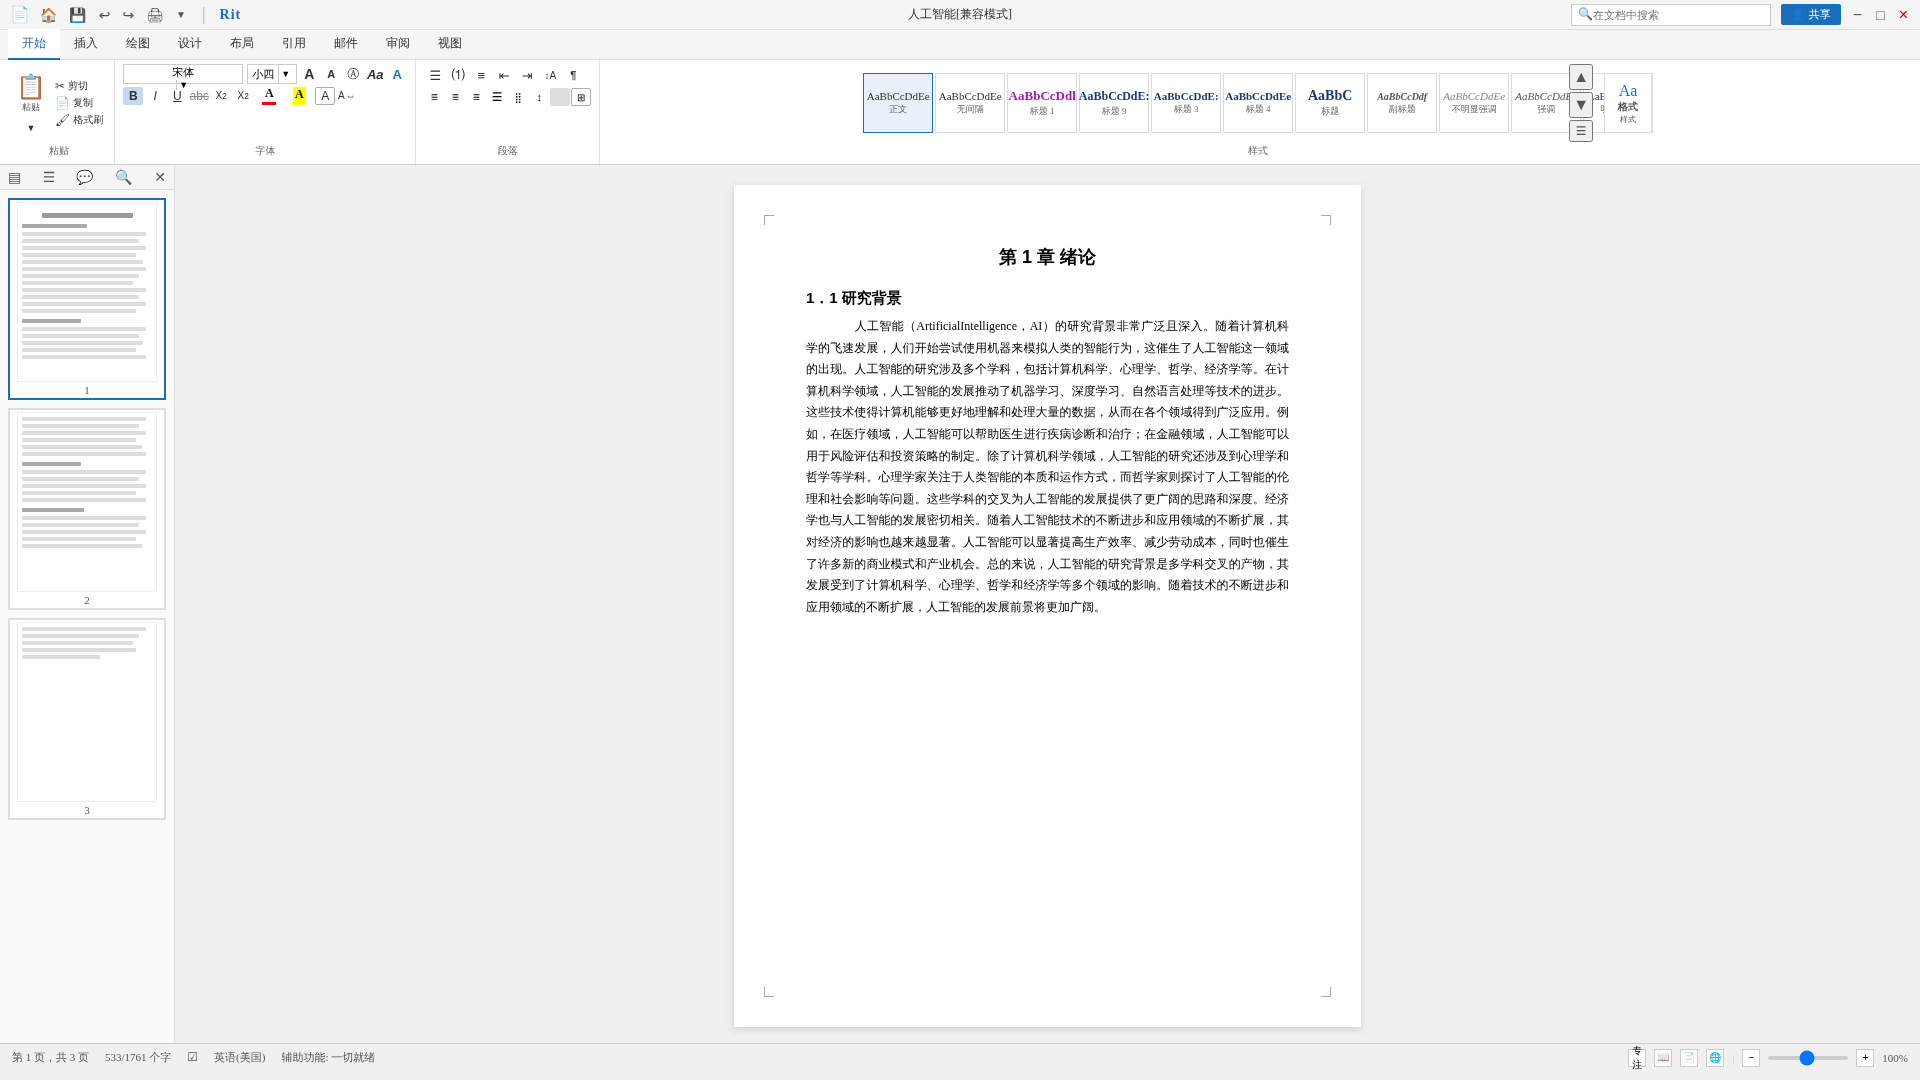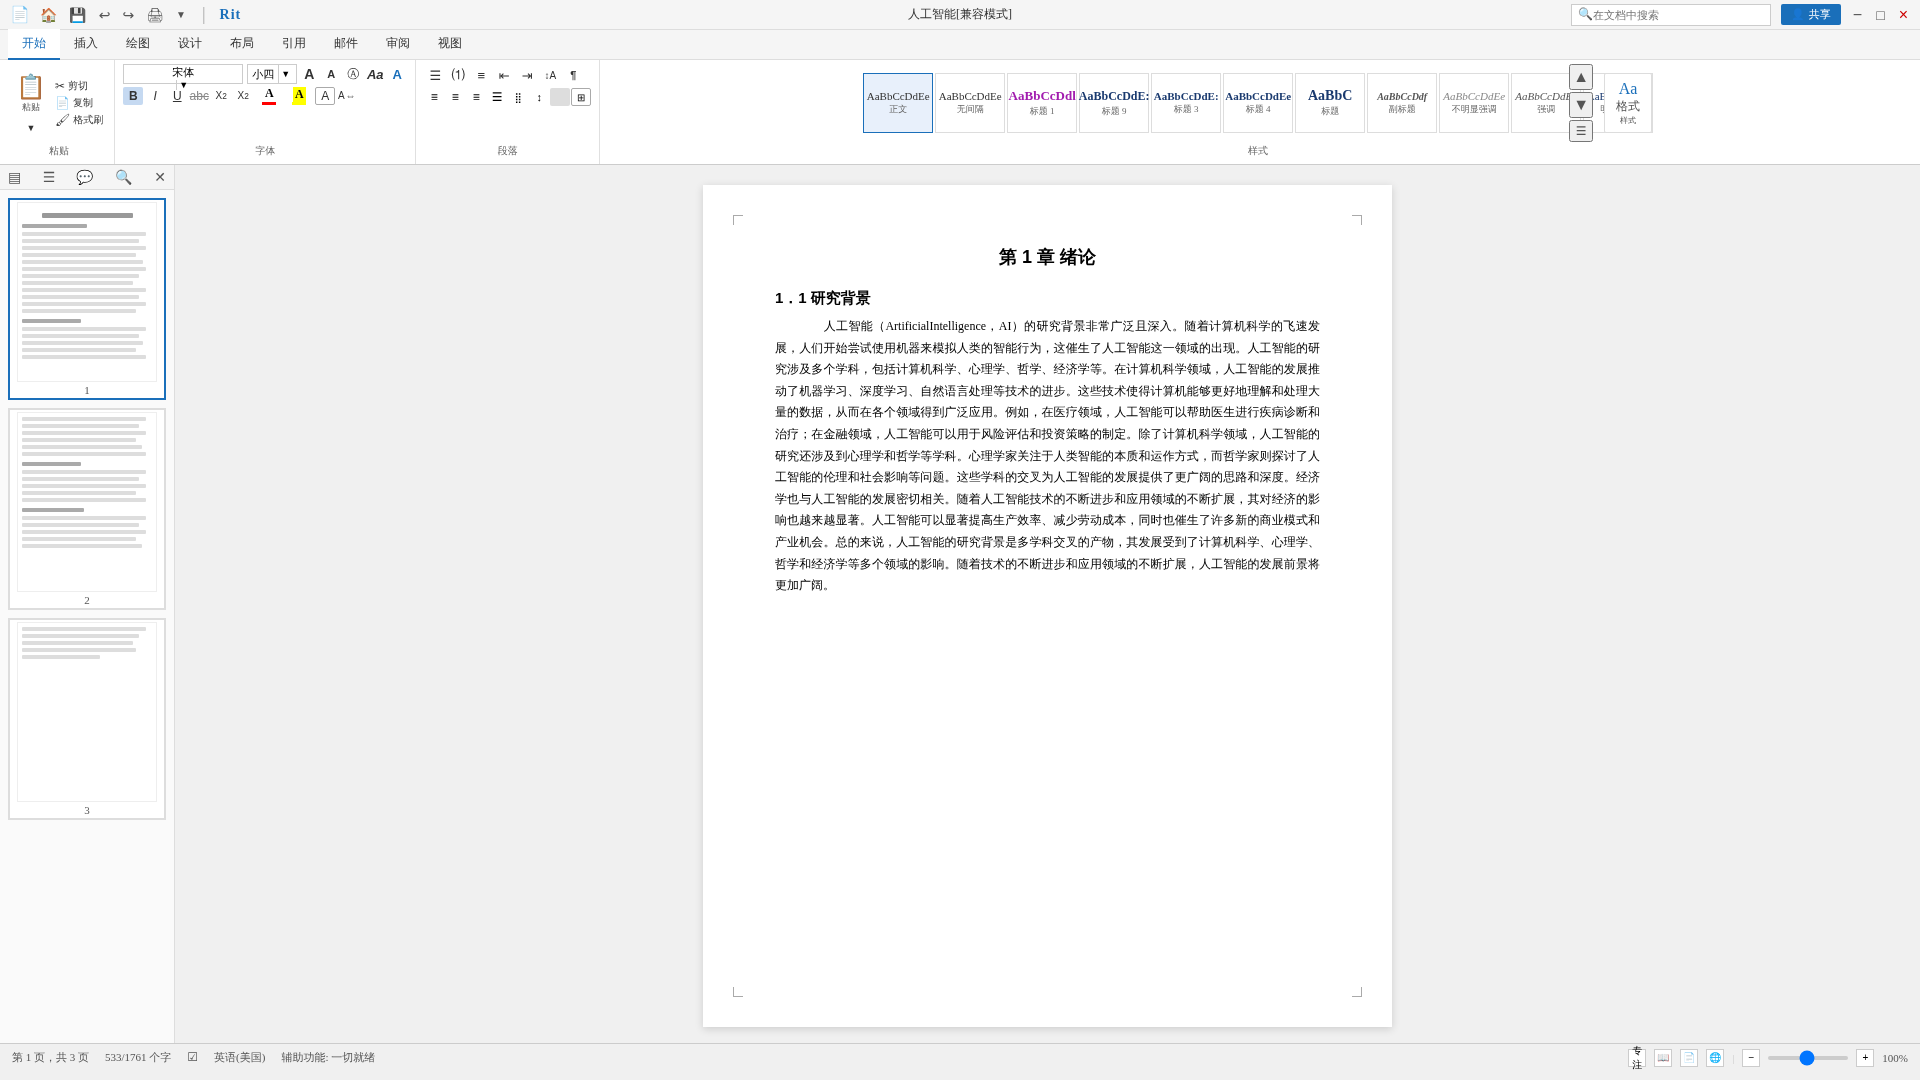--- a/index.html
+++ b/index.html
@@ -85,21 +85,21 @@
     .page-thumb-img {
       width: 140px; height: 180px; background: white; border: 1px solid #eee;
       font-size: 8px; color: #666; overflow: hidden; padding: 4px;
       display: flex; align-items: flex-start;
     }
     .page-thumb-num { font-size: 11px; color: #555; margin-top: 2px; }
 
     
     #doc-area { flex: 1; overflow-y: auto; background: #f0f0f0; padding: 20px; display: flex; flex-direction: column; align-items: center; gap: 20px; }
     .doc-page {
-      background: white; width: 689px; min-height: 842px;
+      background: white; width: 627px; min-height: 842px;
       box-shadow: 0 2px 8px rgba(0,0,0,0.15);
       padding: 60px 72px; position: relative;
     }
     .page-corner { position: absolute; width: 10px; height: 10px; }
     .page-corner.tl { top: 30px; left: 30px; border-top: 1px solid #aaa; border-left: 1px solid #aaa; }
     .page-corner.tr { top: 30px; right: 30px; border-top: 1px solid #aaa; border-right: 1px solid #aaa; }
     .page-corner.bl { bottom: 30px; left: 30px; border-bottom: 1px solid #aaa; border-left: 1px solid #aaa; }
     .page-corner.br { bottom: 30px; right: 30px; border-bottom: 1px solid #aaa; border-right: 1px solid #aaa; }
 
     .doc-h1 { font-size: 18px; font-weight: bold; text-align: center; margin-bottom: 20px; font-family: 'SimHei', '黑体', sans-serif; }
@@ -393,21 +393,21 @@
         </div>
       <div style="display:flex; flex-direction:column; gap:2px; margin-left:4px;">
         <button class="gallery-scroll">▲</button>
         <button class="gallery-scroll">▼</button>
         <button class="gallery-expand">☰</button>
       </div>
 
       <div style="display:flex;flex-direction:column;align-items:center;margin-left:8px;width:50px;">
         <div style="display:flex;flex-direction:column;align-items:center;justify-content:center;width:48px;height:60px;border:1px solid #ddd;cursor:pointer;font-size:9px;color:#333;background:white;border-radius:2px;">
           <span style="font-size:16px;color:#1a6fba;">Aa</span>
-          <span style="font-size:12px;color:#555;">格式</span>
+          <span style="font-size:10px;color:#555;font-weight:bold;">格式</span>
           <span style="font-size:8px;color:#555;">样式</span>
         </div>
       </div>
     </div>
     <div class="ribbon-group-label">样式</div>
   </div>
 </div>
 
 <div id="main-layout">
 

